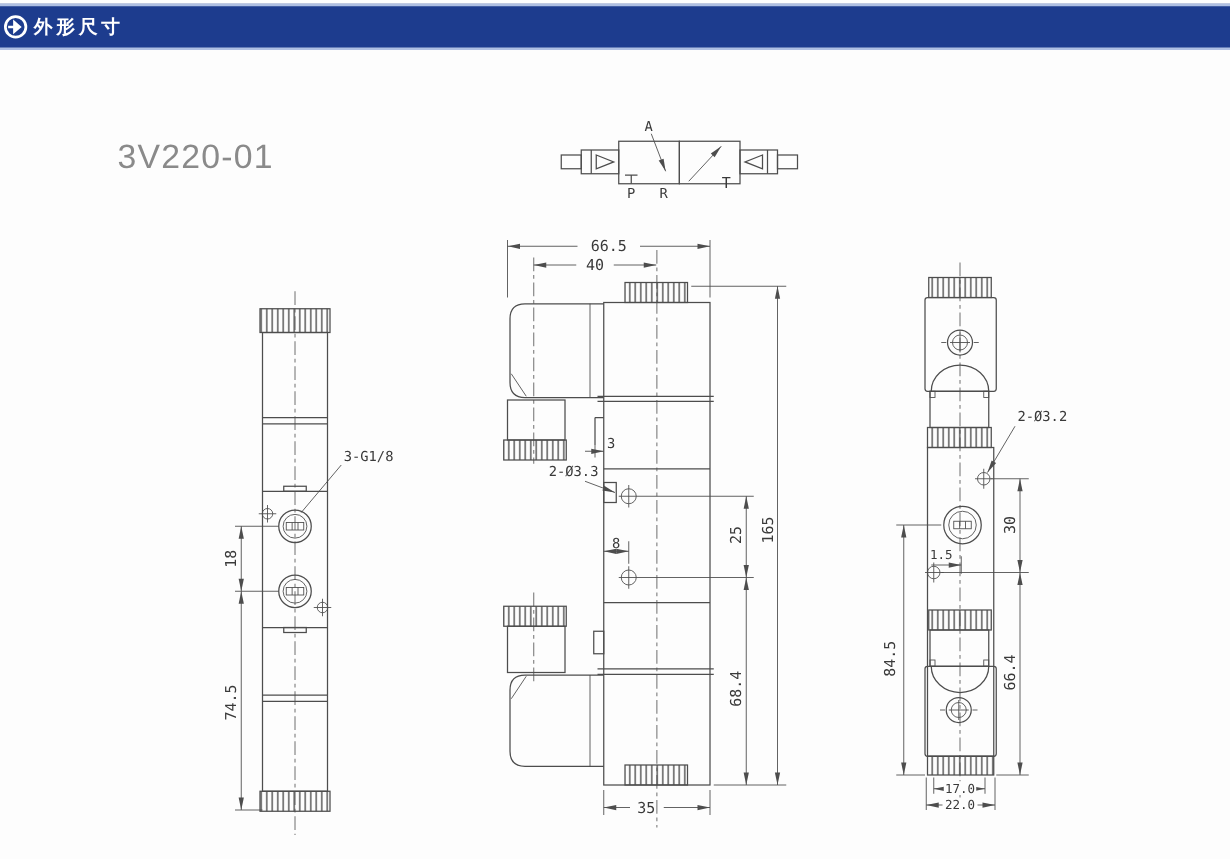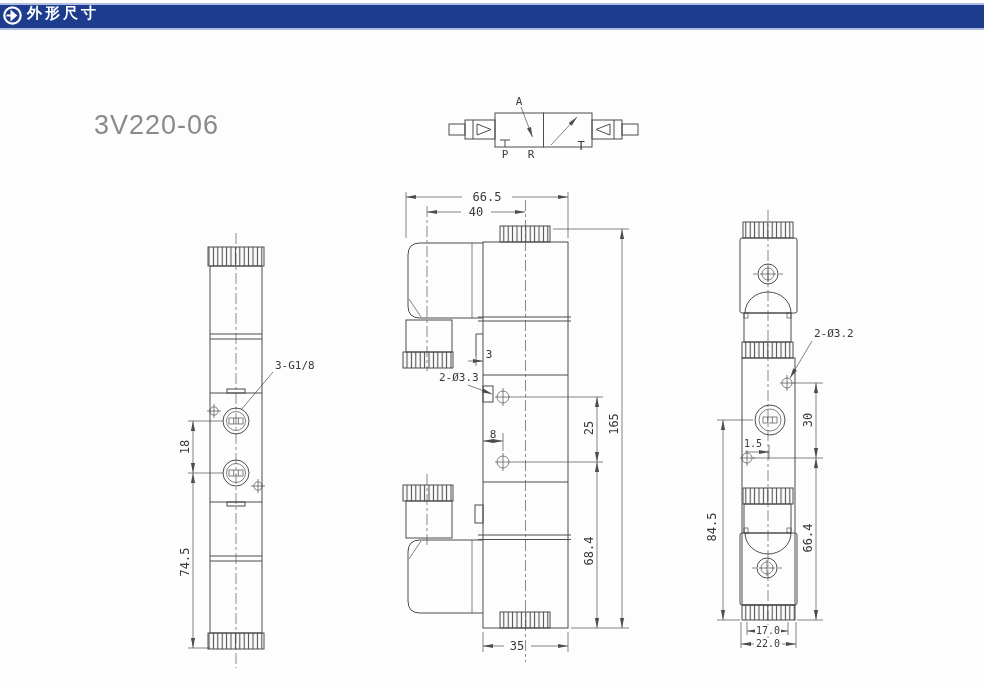--- a/index.html
+++ b/index.html
@@ -1,20 +1,20 @@
 <!DOCTYPE html>
 <html><head>
 <meta charset="utf-8">
 <style>
   html,body{margin:0;padding:0;}
   body{width:984px;height:687px;position:relative;background:#fdfdfd;overflow:hidden;
        font-family:"Liberation Sans",sans-serif;}
-  .header-bar{position:absolute;left:0;top:3px;width:984px;height:27px;background:#1d3c8e;
+  .header-bar{position:absolute;left:0;top:3px;width:984px;height:37px;background:#1d3c8e;
        border-top:2px solid #aebfe2;border-bottom:2px solid #aebfe2;box-sizing:border-box;
-       display:flex;z-index:2;}
+       display:flex;align-items:center;z-index:2;}
   .header-icon{margin-left:2px;width:21px;height:21px;flex:0 0 auto;}
   .header-title{color:#ffffff;font-size:15px;font-weight:bold;letter-spacing:3px;margin-left:4px;
        line-height:1;}
   .model-title{position:absolute;left:94px;top:110px;font-size:27px;color:#8a8a8a;
        letter-spacing:1px;z-index:2;}
   svg.drawing{position:absolute;left:0;top:0;z-index:1;}
   .ln{fill:none;stroke:#4d4d4d;stroke-width:1;}
   .lt{fill:none;stroke:#4d4d4d;stroke-width:0.7;}
   .cl{fill:none;stroke:#5a5a5a;stroke-width:0.7;stroke-dasharray:11 3 3 3;}
   .dt{font-family:"DejaVu Sans Mono",monospace;font-size:12px;fill:#3a3a3a;}
@@ -26,21 +26,21 @@
 <body>
 
 <div class="header-bar">
   <svg class="header-icon" viewBox="0 0 21 21">
     <circle cx="10.5" cy="10.5" r="8.2" fill="none" stroke="#ffffff" stroke-width="2.2"></circle>
     <path d="M4.5,10.5 H12.5 M9.5,6.8 L13.8,10.5 L9.5,14.2 Z" fill="#ffffff" stroke="#ffffff" stroke-width="2"></path>
   </svg>
   <span class="header-title">外形尺寸</span>
 </div>
 
-<div class="model-title">3V220-06</div>
+<div class="model-title">3V220-01</div>
 
 <svg class="drawing" width="984" height="687" viewBox="0 0 984 687">
   <defs>
     <marker id="ar" markerUnits="userSpaceOnUse" markerWidth="12" markerHeight="7" refX="11" refY="3.5" orient="auto-start-reverse">
       <path d="M11,3.5 L1,1.4 L1,5.6 Z" fill="#4d4d4d"></path>
     </marker>
     <pattern id="kn" patternUnits="userSpaceOnUse" width="4.4" height="40">
       <path d="M2.2,0 V40" stroke="#4d4d4d" stroke-width="1.1" fill="none"></path>
     </pattern>
   </defs>

